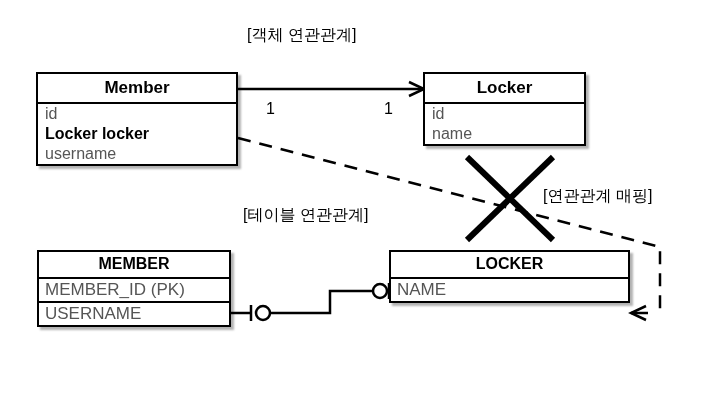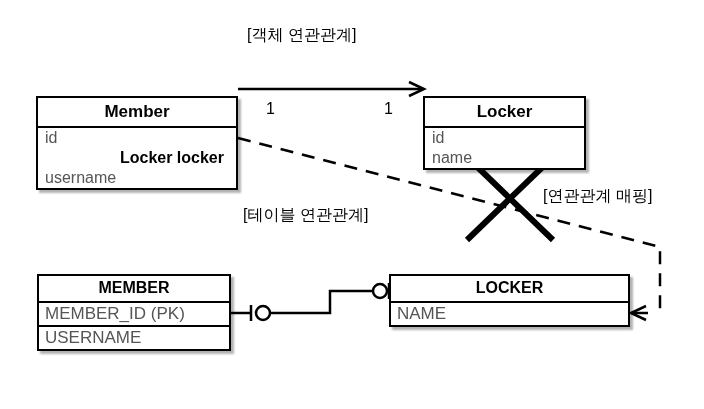--- a/index.html
+++ b/index.html
@@ -25,21 +25,20 @@
   }
 
   
   .box {
     position: absolute;
     background: #ffffff;
     border: 2px solid #000000;
     box-sizing: border-box;
     box-shadow: 3px 3px 2px rgba(0,0,0,0.30);
     z-index: 3;
-    margin-top: 24px;
   }
   .box .hdr {
     text-align: center;
     font-weight: bold;
     color: #000000;
     border-bottom: 2px solid #000000;
     box-sizing: border-box;
     line-height: 1;
     white-space: nowrap;
   }
@@ -52,22 +51,22 @@
   .box .row.sep {
     border-bottom: 2px solid #000000;
   }
   .box .row.bold {
     color: #000000;
     font-weight: bold;
   }
 
   
   .obj .hdr { font-size: 17px; padding: 5px 0 6px 0; }
-  .obj .row { font-size: 16px; padding: 2px 12px 2px 7px; }
-  .obj .row.bold { font-size: 16px; text-align: right; }
+  .obj .row { font-size: 16px; padding: 2px 4px 2px 7px; }
+  .obj .row.bold { font-size: 16px; }
 
   
   .tbl .hdr { font-size: 16px; padding: 4px 0 5px 0; }
   .tbl .row { font-size: 17px; padding: 2px 4px 3px 6px; }
 
   
   .caption {
     position: absolute;
     color: #000000;
     font-size: 16px;

